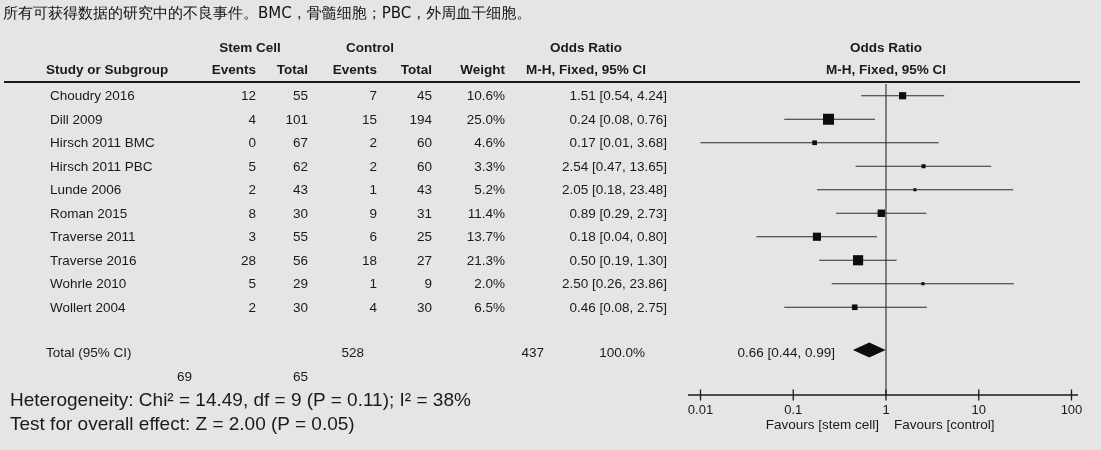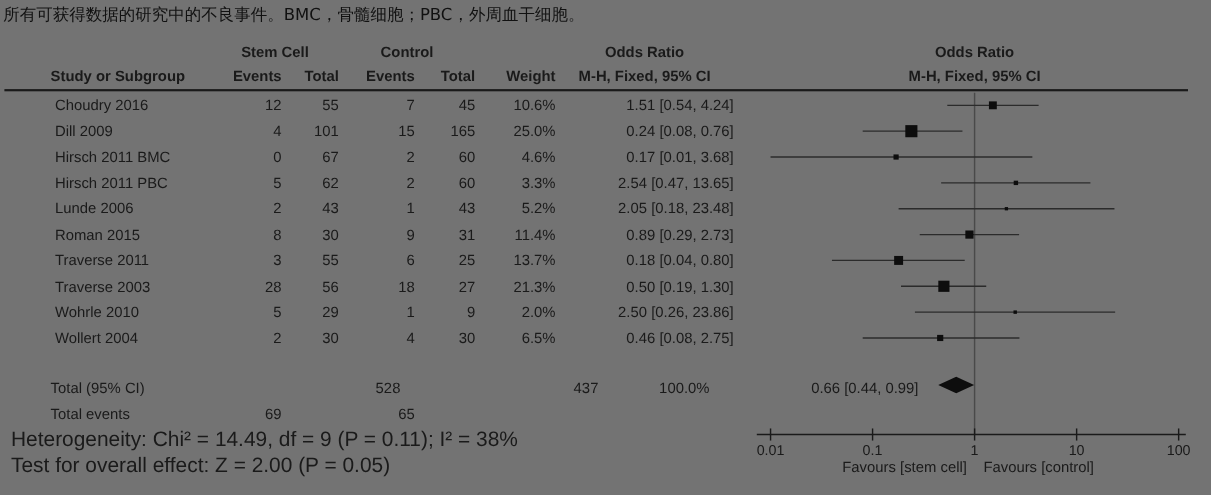--- a/index.html
+++ b/index.html
@@ -1,17 +1,17 @@
 <!DOCTYPE html>
 <html><head>
 <meta charset="utf-8">
 <style>
   html,body{margin:0;padding:0;background:#fff;}
   .page{
-    position:relative; width:1101px; height:450px; background:#737373;
+    position:relative; width:1101px; height:450px; background:#e5e5e5;
     font-family:"Liberation Sans", sans-serif; color:#1a1a1a; overflow:hidden;
   }
   .caption{
     position:absolute; top:4px; left:3px; font-size:15px; color:#111;
     font-family:"DejaVu Sans", sans-serif; white-space:nowrap;
   }
   .grid-row{
     position:absolute; left:8px; width:659px; display:grid;
     grid-template-columns:184px 64px 52px 69px 55px 73px 162px;
     font-size:13.5px; white-space:nowrap;
@@ -77,21 +77,21 @@
         <span class="cell num">7</span>
         <span class="cell num">45</span>
         <span class="cell num">10.6%</span>
         <span class="cell num">1.51 [0.54, 4.24]</span>
       </div>
       <div class="grid-row t-row">
         <span class="cell left">Dill 2009</span>
         <span class="cell num">4</span>
         <span class="cell num">101</span>
         <span class="cell num">15</span>
-        <span class="cell num">165</span>
+        <span class="cell num">194</span>
         <span class="cell num">25.0%</span>
         <span class="cell num">0.24 [0.08, 0.76]</span>
       </div>
       <div class="grid-row t-row">
         <span class="cell left">Hirsch 2011 BMC</span>
         <span class="cell num">0</span>
         <span class="cell num">67</span>
         <span class="cell num">2</span>
         <span class="cell num">60</span>
         <span class="cell num">4.6%</span>
@@ -127,21 +127,21 @@
       <div class="grid-row t-row">
         <span class="cell left">Traverse 2011</span>
         <span class="cell num">3</span>
         <span class="cell num">55</span>
         <span class="cell num">6</span>
         <span class="cell num">25</span>
         <span class="cell num">13.7%</span>
         <span class="cell num">0.18 [0.04, 0.80]</span>
       </div>
       <div class="grid-row t-row">
-        <span class="cell left">Traverse 2003</span>
+        <span class="cell left">Traverse 2016</span>
         <span class="cell num">28</span>
         <span class="cell num">56</span>
         <span class="cell num">18</span>
         <span class="cell num">27</span>
         <span class="cell num">21.3%</span>
         <span class="cell num">0.50 [0.19, 1.30]</span>
       </div>
       <div class="grid-row t-row">
         <span class="cell left">Wohrle 2010</span>
         <span class="cell num">5</span>
@@ -166,21 +166,20 @@
     <span class="cell left" style="padding-left:2px">Total (95% CI)</span>
     <span class="cell num"></span>
     <span class="cell num">528</span>
     <span class="cell num"></span>
     <span class="cell num">437</span>
     <span class="cell num">100.0%</span>
     <span class="cell num">0.66 [0.44, 0.99]</span>
   </div>
 
   <div class="grid-row total-events-row">
-    <span class="cell left" style="padding-left:2px">Total events</span>
     <span class="cell num">69</span>
     <span class="cell num"></span>
     <span class="cell num">65</span>
     <span class="cell num"></span>
     <span class="cell num"></span>
     <span class="cell num"></span>
   </div>
 
   <div class="footnote fn1">Heterogeneity: Chi² = 14.49, df = 9 (P = 0.11); I² = 38%</div>
   <div class="footnote fn2">Test for overall effect: Z = 2.00 (P = 0.05)</div>

